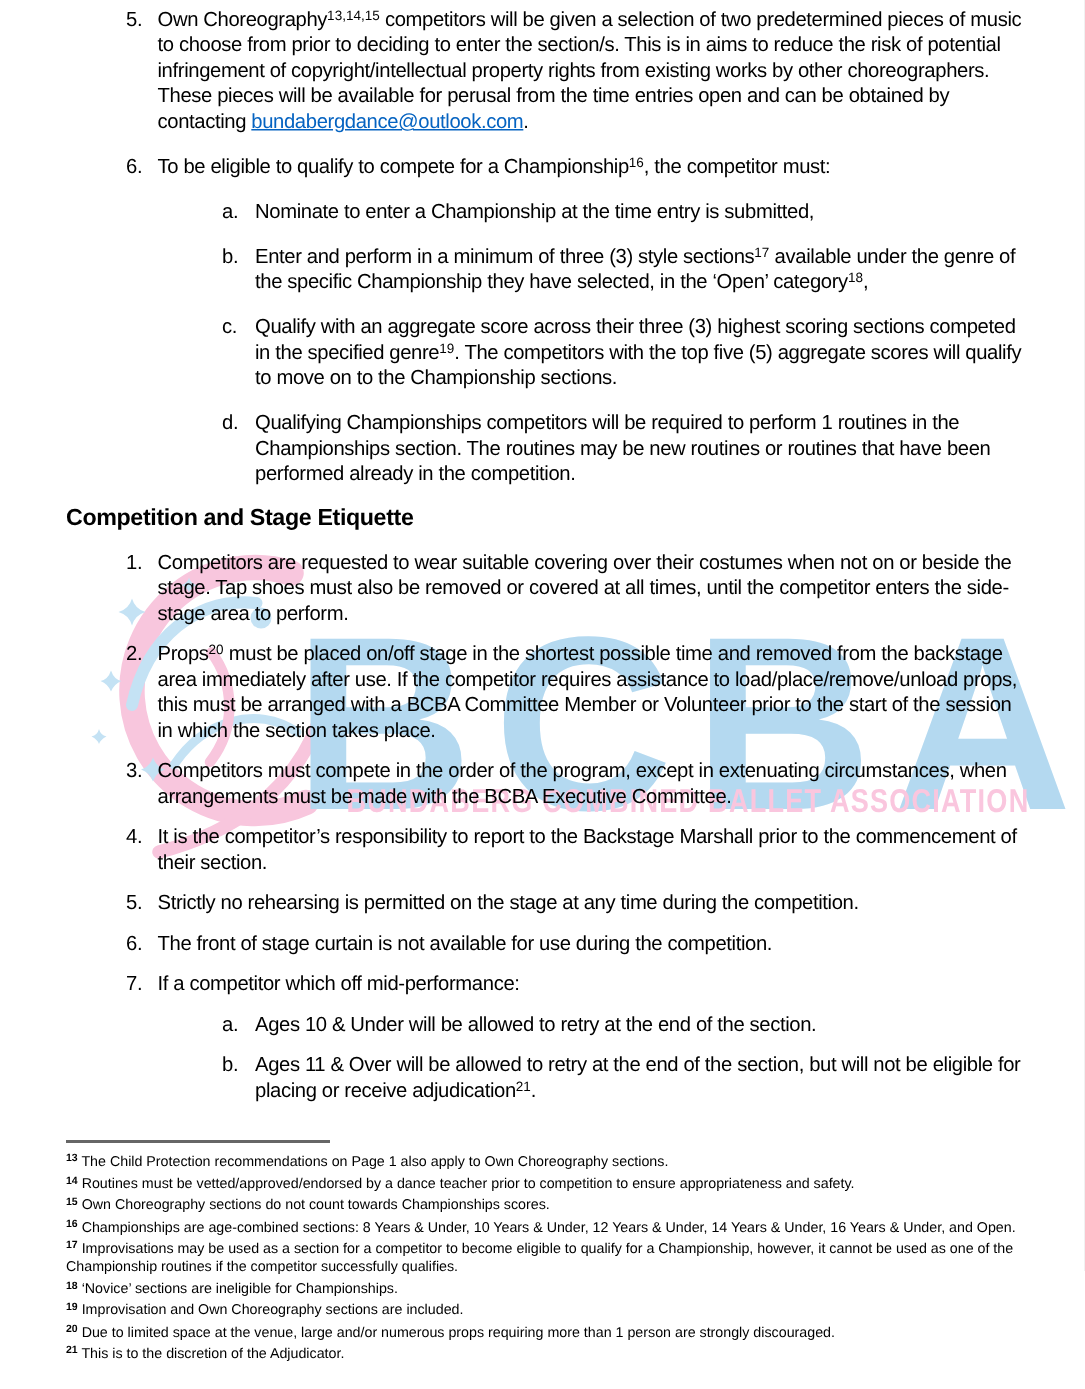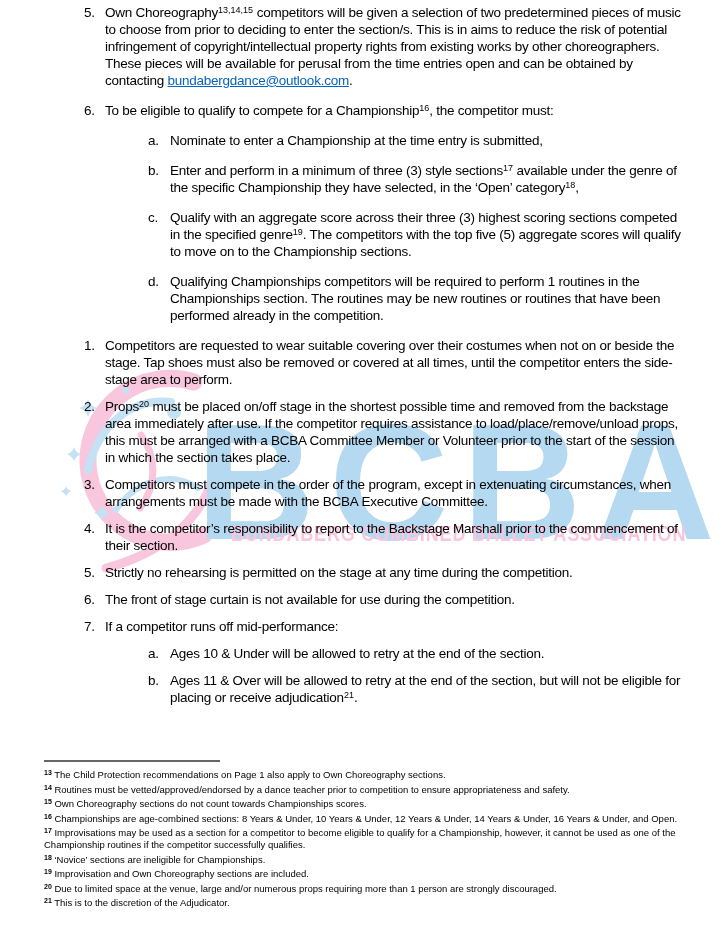--- a/index.html
+++ b/index.html
@@ -104,20 +104,21 @@
         </div>
         <div class="li sub">
           <span class="num">c.</span>
           <div class="txt"><span>Qualify with an aggregate score across their three (3) highest scoring sections competed in the specified genre</span><sup>19</sup><span>. The competitors with the top five (5) aggregate scores will qualify to move on to the Championship sections.</span></div>
         </div>
         <div class="li sub">
           <span class="num">d.</span>
           <div class="txt"><span>Qualifying Championships competitors will be required to perform 1 routines in the Championships section. The routines may be new routines or routines that have been performed already in the competition.</span></div>
         </div>
       </div>
+    <div class="heading">Competition and Stage Etiquette</div>
     <div id="etiquette-list" class="et">
         <div class="li">
           <span class="num">1.</span>
           <div class="txt"><span>Competitors are requested to wear suitable covering over their costumes when not on or beside the stage. Tap shoes must also be removed or covered at all times, until the competitor enters the side-stage area to perform.</span></div>
         </div>
         <div class="li">
           <span class="num">2.</span>
           <div class="txt"><span>Props</span><sup>20</sup><span> must be placed on/off stage in the shortest possible time and removed from the backstage area immediately after use. If the competitor requires assistance to load/place/remove/unload props, this must be arranged with a BCBA Committee Member or Volunteer prior to the start of the session in which the section takes place.</span></div>
         </div>
         <div class="li">
@@ -131,21 +132,21 @@
         <div class="li">
           <span class="num">5.</span>
           <div class="txt"><span>Strictly no rehearsing is permitted on the stage at any time during the competition.</span></div>
         </div>
         <div class="li">
           <span class="num">6.</span>
           <div class="txt"><span>The front of stage curtain is not available for use during the competition.</span></div>
         </div>
         <div class="li">
           <span class="num">7.</span>
-          <div class="txt"><span>If a competitor runs off mid-performance:</span></div>
+          <div class="txt"><span>If a competitor which off mid-performance:</span></div>
         </div>
         <div class="li sub">
           <span class="num">a.</span>
           <div class="txt"><span>Ages 10 &amp; Under will be allowed to retry at the end of the section.</span></div>
         </div>
         <div class="li sub">
           <span class="num">b.</span>
           <div class="txt"><span>Ages 11 &amp; Over will be allowed to retry at the end of the section, but will not be eligible for placing or receive adjudication</span><sup>21</sup><span>.</span></div>
         </div>
       </div>

